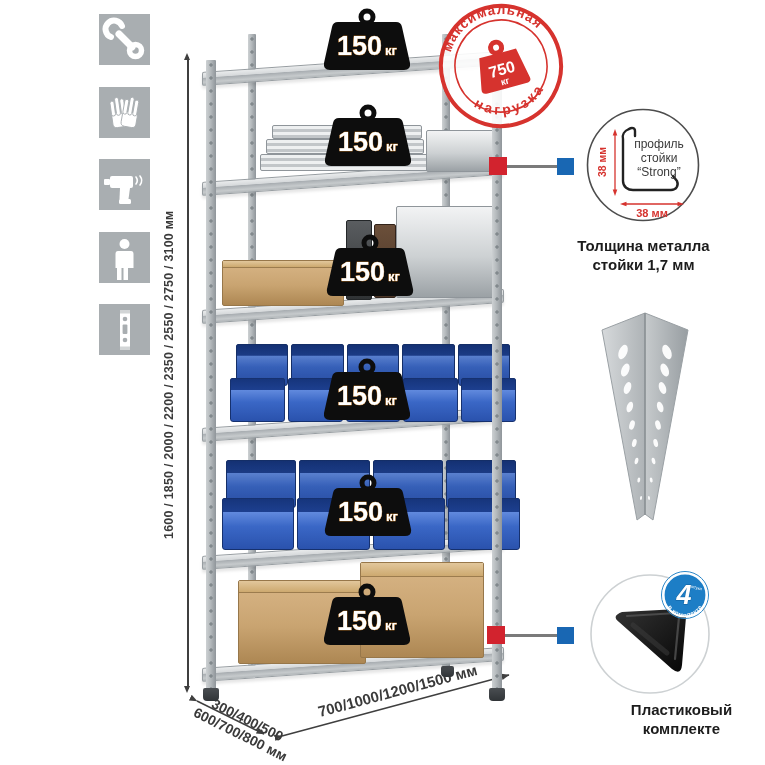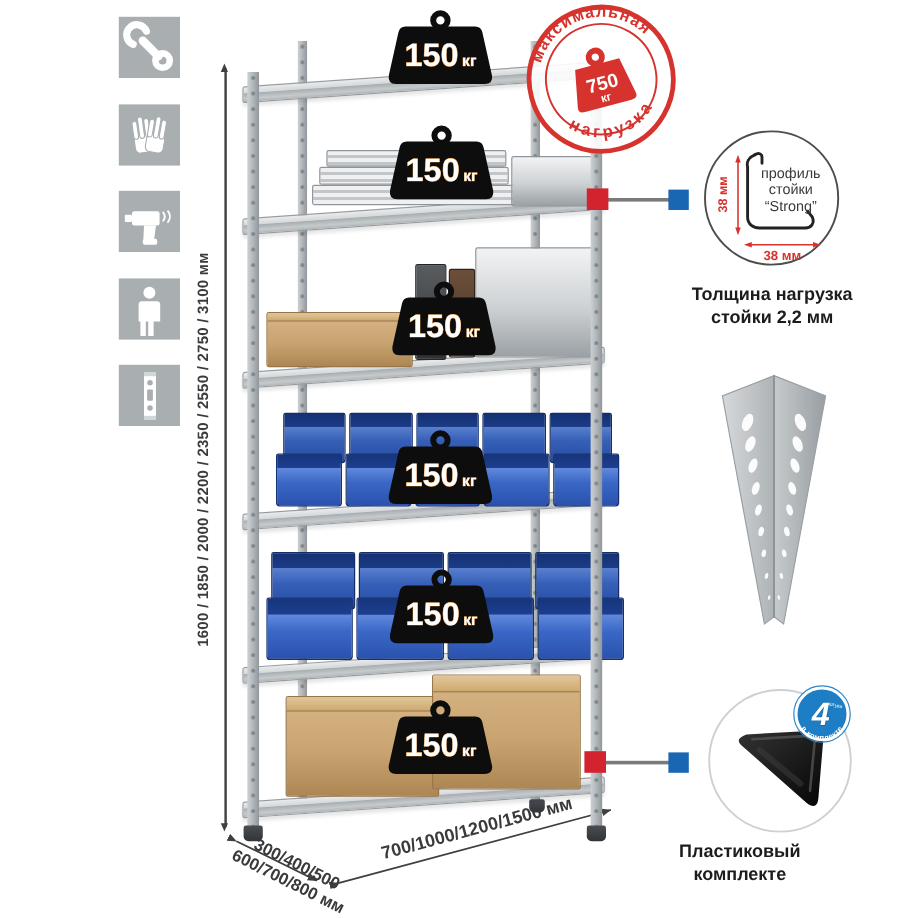--- a/index.html
+++ b/index.html
@@ -275,22 +275,22 @@
         <text x="67" y="110" text-anchor="middle" font-size="11" font-weight="bold" fill="#d6332e">38 мм</text>
       </g>
       <g font-size="12" fill="#3a3a3a" text-anchor="middle">
         <text x="74" y="41">профиль</text>
         <text x="74" y="55">стойки</text>
         <text x="74" y="69">“Strong”</text>
       </g>
     </svg>
   </div>
   <div class="callout-caption" style="left:566px; top:237px">
-    <span style="display:block">Толщина нагрузка</span>
-    <span style="display:block">стойки 2,2 мм</span>
+    <span style="display:block">Толщина металла</span>
+    <span style="display:block">стойки 1,7 мм</span>
   </div>
 
   <div style="position:absolute; left:597px; top:310px; width:96px; height:218px">
     <svg width="96" height="218" viewBox="0 0 96 218">
       <defs>
         <linearGradient id="gL" x1="0" y1="0" x2="1" y2="0">
             <stop offset="0" stop-color="#d6d9db"></stop>
             <stop offset="1" stop-color="#aeb3b6"></stop>
           </linearGradient>
         <linearGradient id="gR" x1="0" y1="0" x2="1" y2="0">
@@ -345,21 +345,21 @@
       <circle cx="25" cy="25" r="23.5" fill="none" stroke="#2a86c8" stroke-width="1"></circle>
       <circle cx="25" cy="25" r="21.5" fill="#1d7ec6" stroke="#ffffff" stroke-width="2.2"></circle>
       <text x="24" y="34" text-anchor="middle" font-size="27" font-weight="bold" font-style="italic" fill="#ffffff" stroke="#0f5d9b" stroke-width="0.8" paint-order="stroke">4</text>
       <text x="36" y="19" text-anchor="middle" font-size="4.2" fill="#ffffff" transform="rotate(14 36 19)">штуки</text>
       <defs>
           <path id="kitArc" d="M5,27 A20,20 0 0 0 45,27"></path>
         </defs>
       <text font-size="6.2" font-weight="bold" fill="#ffffff" letter-spacing="0.4"><textPath href="#kitArc" startOffset="50%" text-anchor="middle">в комплекте</textPath></text>
     </svg>
   </div>
-  <div class="callout-caption" style="left:539px; top:701px">
+  <div class="callout-caption" style="left:604px; top:701px">
     <span style="display:block">Пластиковый</span>
     <span style="display:block">комплекте</span>
   </div>
 
   <svg style="position:absolute; left:140px; top:655px" width="420" height="110" viewBox="0 0 420 110">
     <defs>
       <marker id="dimarrow" markerWidth="9" markerHeight="8" refX="7.5" refY="4" orient="auto" markerUnits="userSpaceOnUse">
         <path d="M0,0.8 L8,4 L0,7.2 Z" fill="#3f3f3f"></path>
       </marker>
     </defs>

